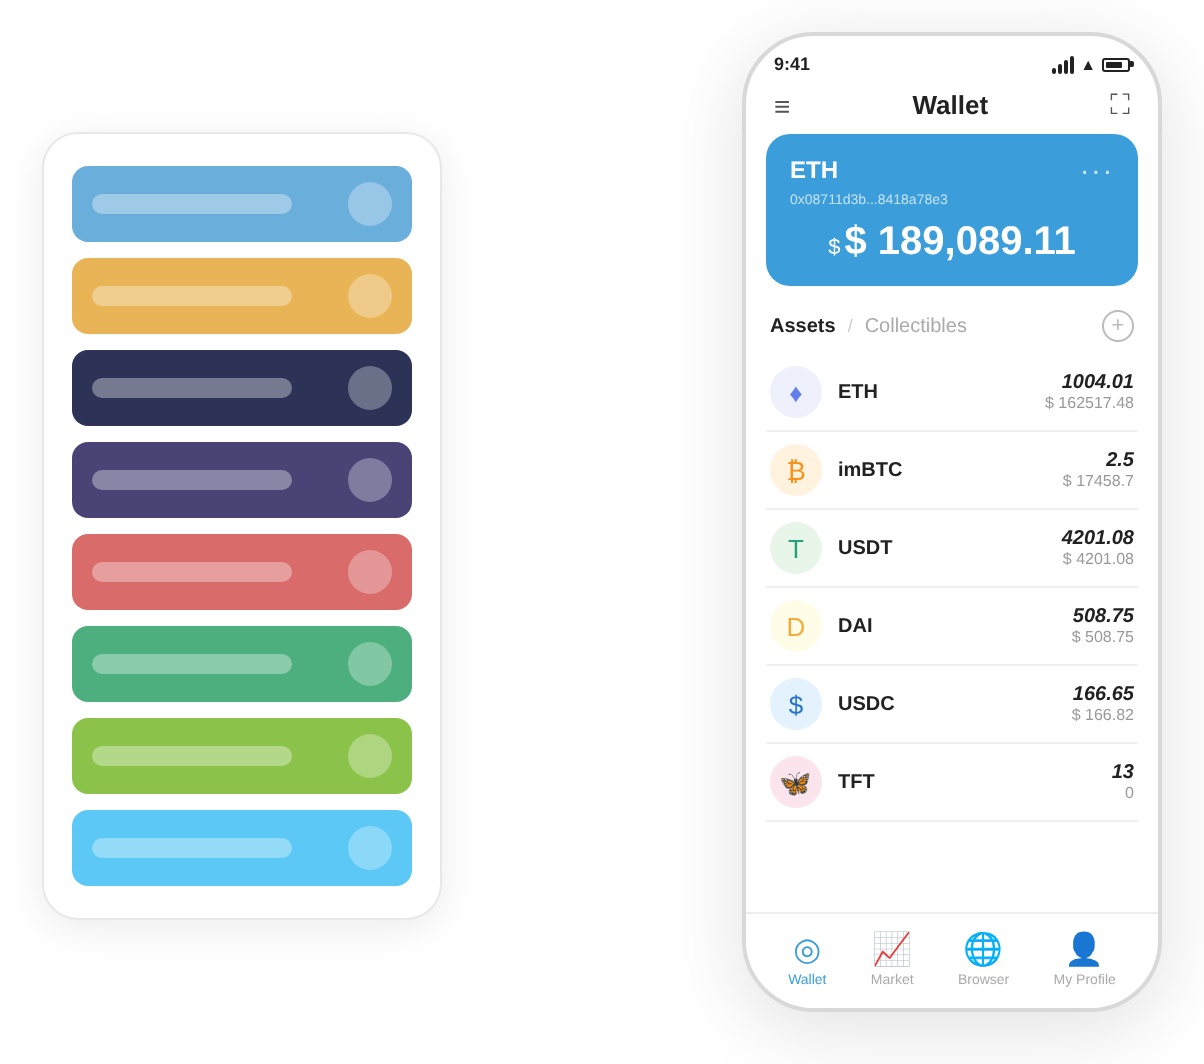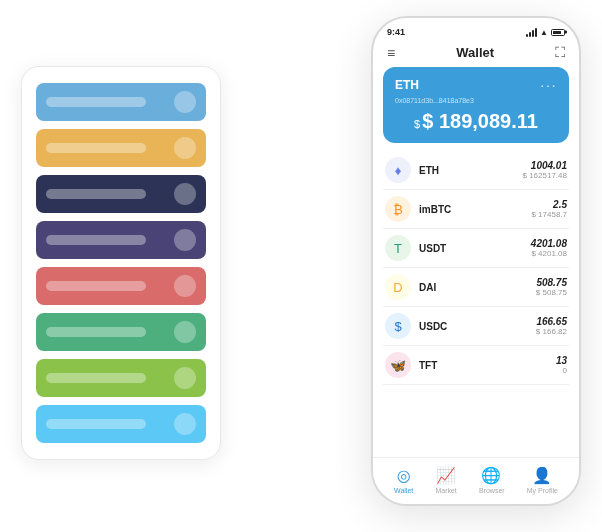--- a/index.html
+++ b/index.html
@@ -418,20 +418,28 @@
       <div class="eth-card-top">
         <span class="eth-card-title">ETH</span>
         <span class="eth-card-more">···</span>
       </div>
       <div class="eth-card-address">0x08711d3b...8418a78e3</div>
       <div class="eth-card-amount">
         <span class="eth-card-dollar">$</span><span>$ 189,089.11</span>
       </div>
     </div>
 
+    <div class="assets-header">
+      <div class="assets-tabs">
+        <span class="assets-tab">Assets</span>
+        <span class="assets-tab-divider">/</span>
+        <span class="assets-tab inactive">Collectibles</span>
+      </div>
+      <div class="assets-add-icon">+</div>
+    </div>
 
     <div class="asset-list" id="asset-list">
     <div class="asset-item">
       <div class="asset-left">
         <div class="asset-icon" style="background:#EEF0FB; color:#627EEA">♦</div>
         <span class="asset-name">ETH</span>
       </div>
       <div class="asset-right">
         <div class="asset-amount">1004.01</div>
         <div class="asset-usd">$ 162517.48</div>

